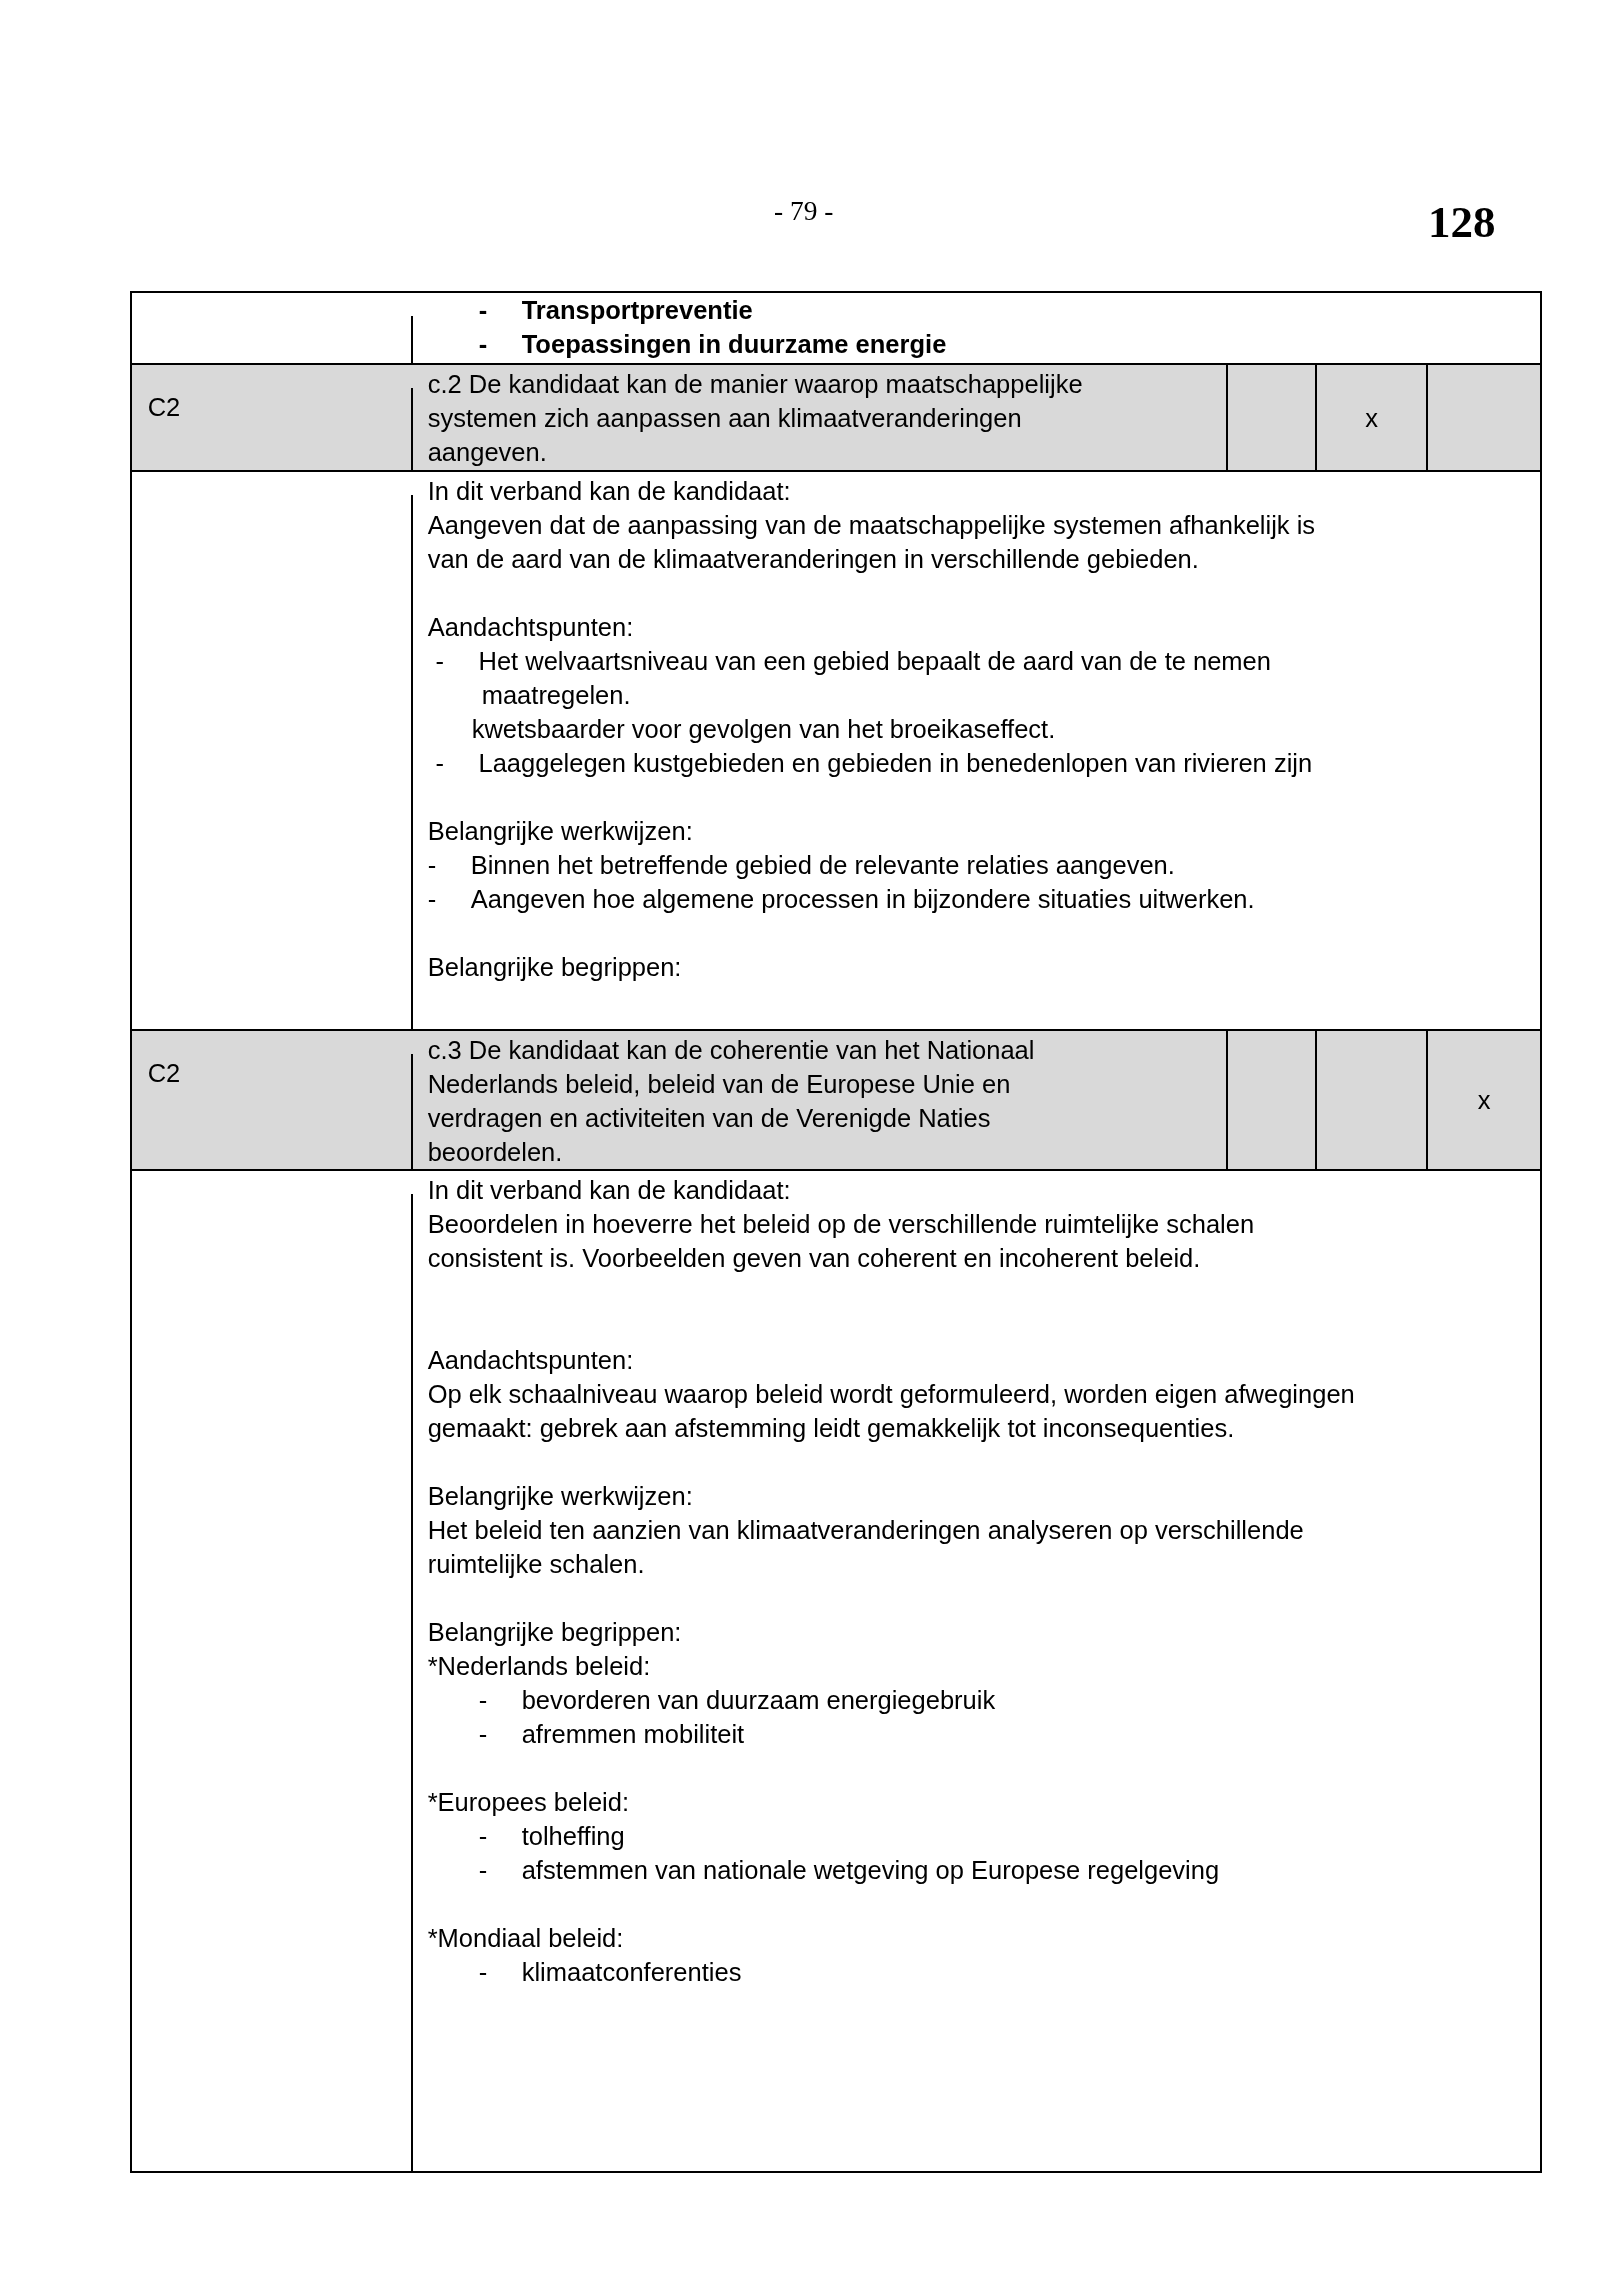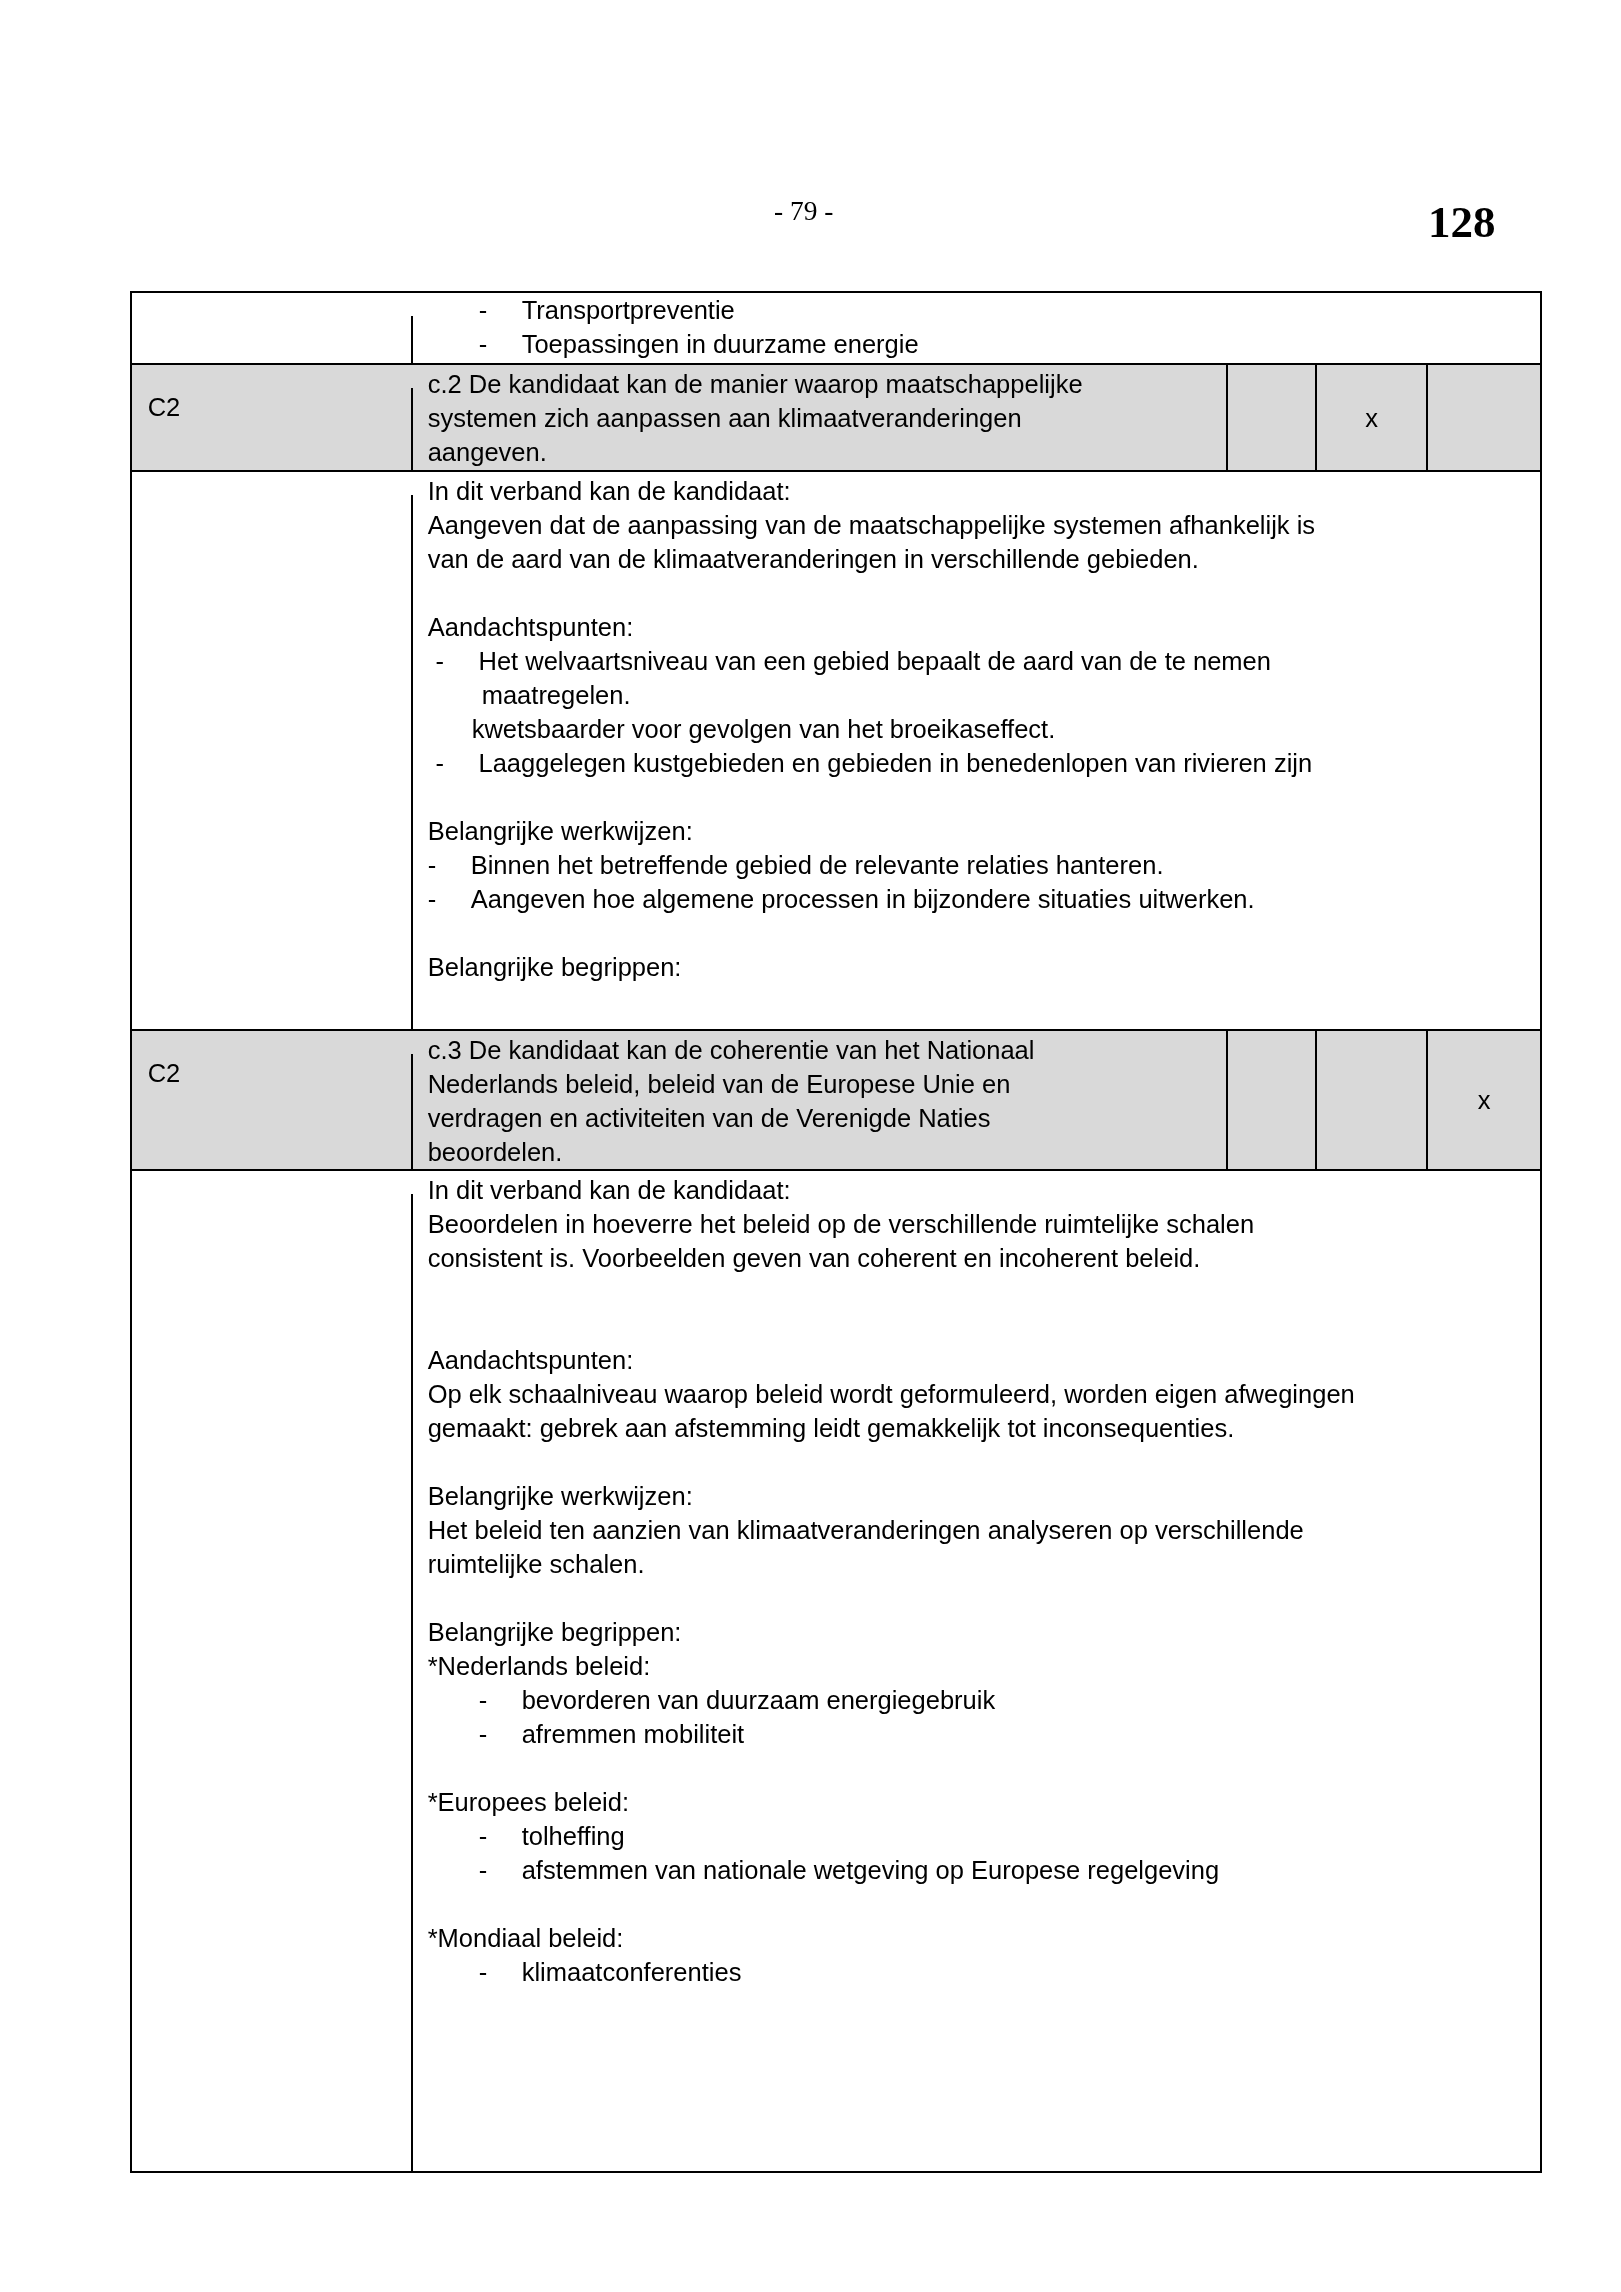--- a/index.html
+++ b/index.html
@@ -23,21 +23,21 @@
   .dash { display:inline-block; width:43px; }
 </style>
 </head>
 <body>
 
 <div class="pagenum">- 79 -</div>
 <div class="docnum">128</div>
 
 <div class="tbl">
 
-  <div class="row" style="height:70px;">
+  <div class="row" style="height:70px;font-weight:bold;">
     <div class="c1"></div>
     <div class="c2" style="padding-top:0;">
       <div class="line ind1"><span class="dash">-</span><span>Transportpreventie</span></div>
       <div class="line ind1"><span class="dash">-</span><span>Toepassingen in duurzame energie</span></div>
     </div>
   </div>
 
   <div class="row gray" style="height:105px;">
     <div class="c1">C2</div>
     <div class="obj">
@@ -57,21 +57,21 @@
       <div class="line">Aangeven dat de aanpassing van de maatschappelijke systemen afhankelijk is</div>
       <div class="line">van de aard van de klimaatveranderingen in verschillende gebieden.</div>
       <div class="gap"></div>
       <div class="line">Aandachtspunten:</div>
       <div class="line" style="padding-left:7.8px;"><span class="dash" style="width:43px;">-</span><span>Het welvaartsniveau van een gebied bepaalt de aard van de te nemen</span></div>
       <div class="line" style="padding-left:54px;">maatregelen.</div>
       <div class="line" style="padding-left:44px;">kwetsbaarder voor gevolgen van het broeikaseffect.</div>
       <div class="line" style="padding-left:7.8px;"><span class="dash" style="width:43px;">-</span><span>Laaggelegen kustgebieden en gebieden in benedenlopen van rivieren zijn</span></div>
       <div class="gap"></div>
       <div class="line">Belangrijke werkwijzen:</div>
-      <div class="line"><span class="dash">-</span><span>Binnen het betreffende gebied de relevante relaties hanteren.</span></div>
+      <div class="line"><span class="dash">-</span><span>Binnen het betreffende gebied de relevante relaties aangeven.</span></div>
       <div class="line"><span class="dash">-</span><span>Aangeven hoe algemene processen in bijzondere situaties uitwerken.</span></div>
       <div class="gap"></div>
       <div class="line">Belangrijke begrippen:</div>
     </div>
   </div>
 
   <div class="row gray thick" style="height:138px;">
     <div class="c1">C2</div>
     <div class="obj">
       <div class="line">c.3 De kandidaat kan de coherentie van het Nationaal</div>

